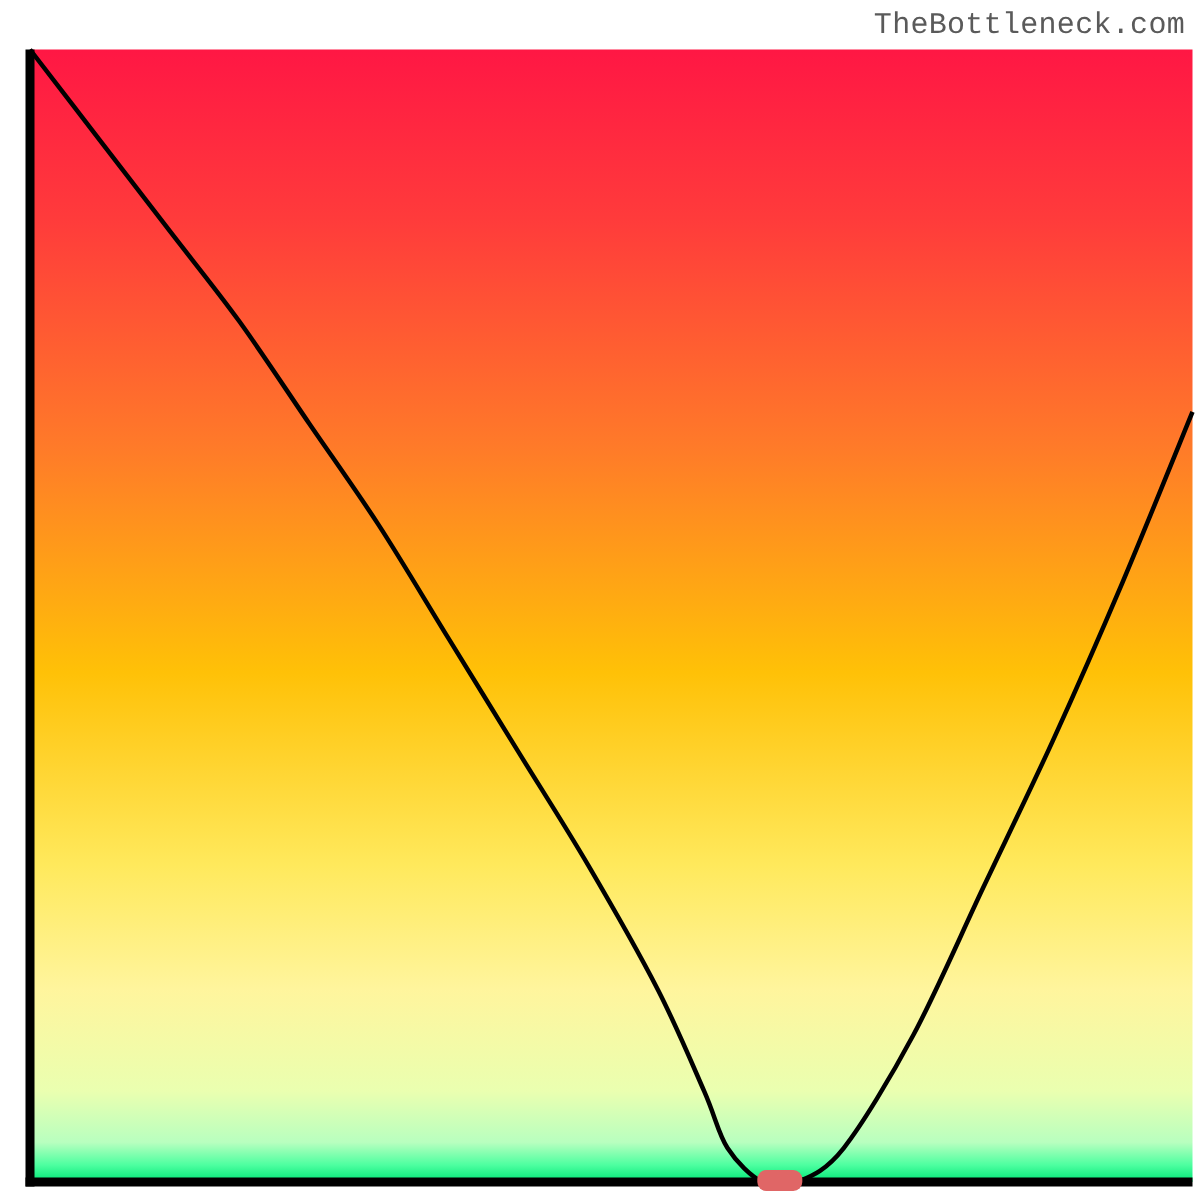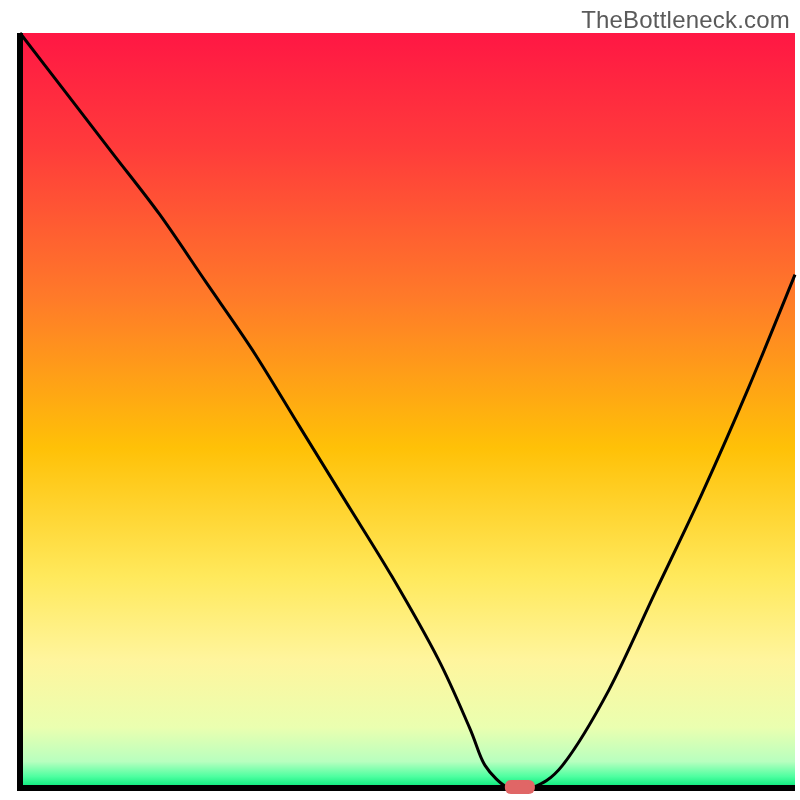--- a/index.html
+++ b/index.html
@@ -13,25 +13,26 @@
   }
   .chart-wrap {
     position: relative;
     width: 800px;
     height: 800px;
   }
   .watermark {
     position: absolute;
     top: 6px;
     right: 10px;
-    font-size: 24px;
+    font-size: 20px;
     font-weight: 500;
     color: #5a5a5a;
     letter-spacing: 0.2px;
     z-index: 5;
+    font-family: Liberation Mono, monospace;
   }
   svg {
     display: block;
   }
 </style>
 </head>
 <body>
 
 <div class="chart-wrap">
   <div class="watermark">TheBottleneck.com</div>

